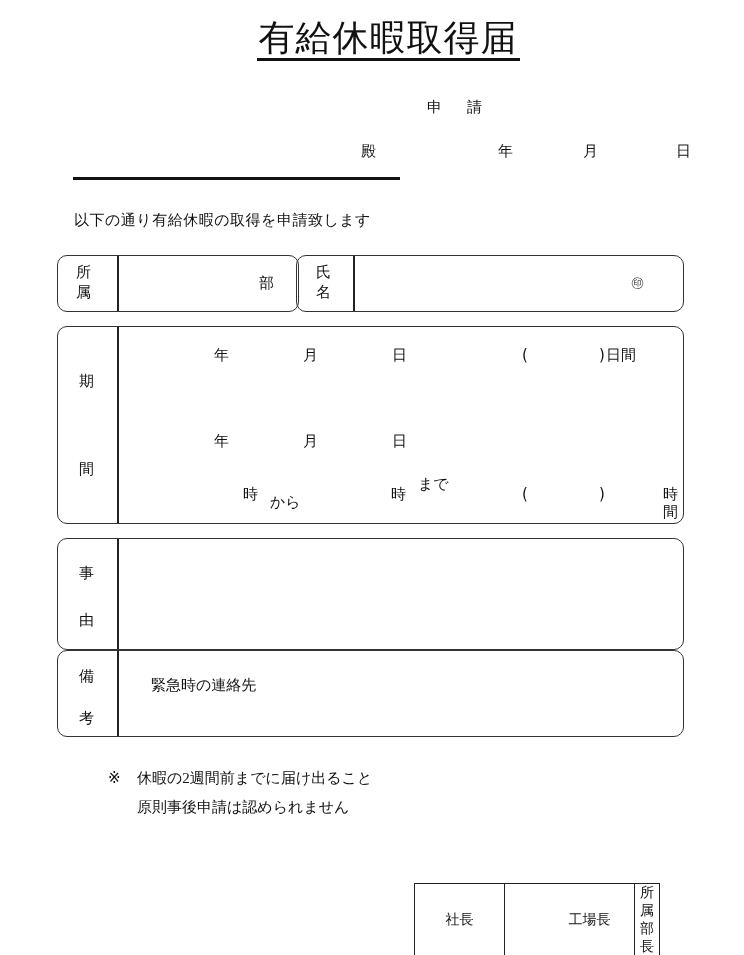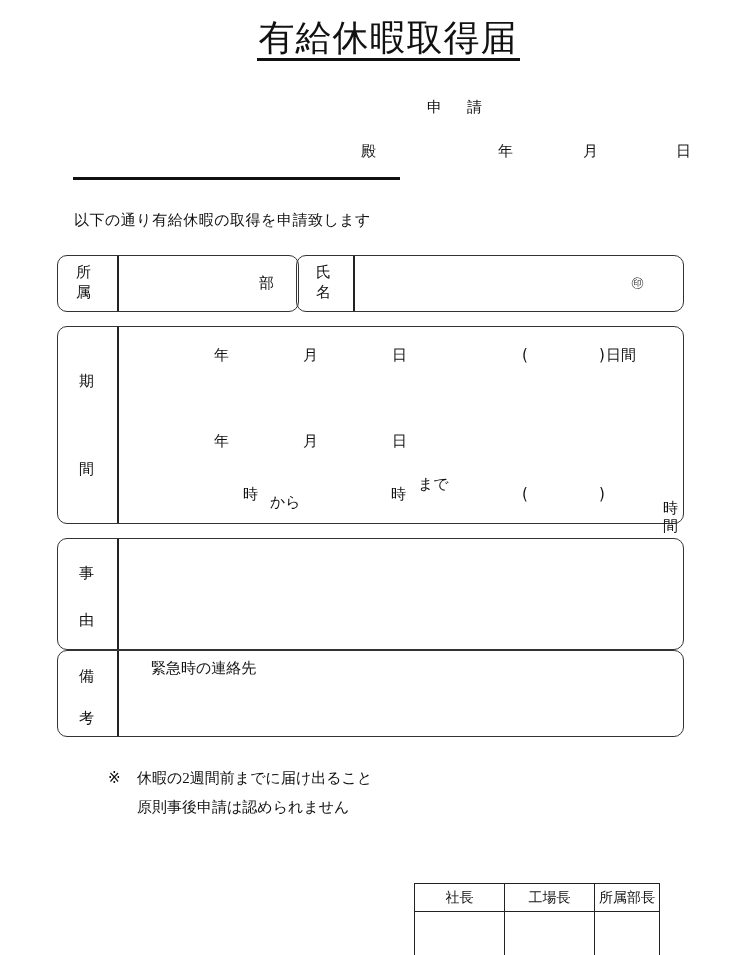--- a/index.html
+++ b/index.html
@@ -65,45 +65,45 @@
   <div class="lbl" style="left:156px;top:105px;">年</div>
   <div class="lbl" style="left:245px;top:105px;">月</div>
   <div class="lbl" style="left:334px;top:105px;">日</div>
 
   <div class="lbl" style="left:185px;top:158px;">時</div>
   <div class="lbl" style="left:212px;top:166px;">から</div>
   <div class="lbl" style="left:333px;top:158px;">時</div>
   <div class="lbl" style="left:360px;top:148px;">まで</div>
   <div class="lbl" style="left:464px;top:158px;">(</div>
   <div class="lbl" style="left:541px;top:158px;">)</div>
-  <div class="lbl" style="left:580px;top:172px;padding-left:20px;">時間</div>
+  <div class="lbl" style="left:580px;top:158px;padding-left:20px;">時間</div>
 </div>
 
 <div class="box" style="left:57px;top:538px;width:627px;height:112px;">
   <div class="vdiv" style="left:59px;"></div>
   <div class="lbl" style="left:21px;top:25px;">事</div>
   <div class="lbl" style="left:21px;top:72px;">由</div>
 </div>
 
 <div class="box" style="left:57px;top:650px;width:627px;height:87px;">
   <div class="vdiv" style="left:59px;"></div>
   <div class="lbl" style="left:21px;top:16px;">備</div>
   <div class="lbl" style="left:21px;top:58px;">考</div>
-  <div class="lbl" style="left:93px;top:8px;text-align:right;">緊急時の連絡先</div>
+  <div class="lbl" style="left:93px;top:25px;text-align:right;">緊急時の連絡先</div>
 </div>
 
 <div class="abs t14" style="left:92px;top:769px;">※</div>
 <div class="abs t14" style="left:121px;top:769px;font-family:Liberation Serif, serif;">休暇の2週間前までに届け出ること</div>
 <div class="abs t14" style="left:121px;top:798px;">原則事後申請は認められません</div>
 
 <table class="approve">
   <tbody>
       <tr>
     <th style="width:89px;">社長</th>
-    <th style="width:89px;">工場長</th>
+    <th style="width:89px;padding-left:40px;">工場長</th>
     <th>所属部長</th>
   </tr>
   <tr>
     <td></td>
     <td></td>
     <td></td>
   </tr>
 </tbody>
   </table>
 

